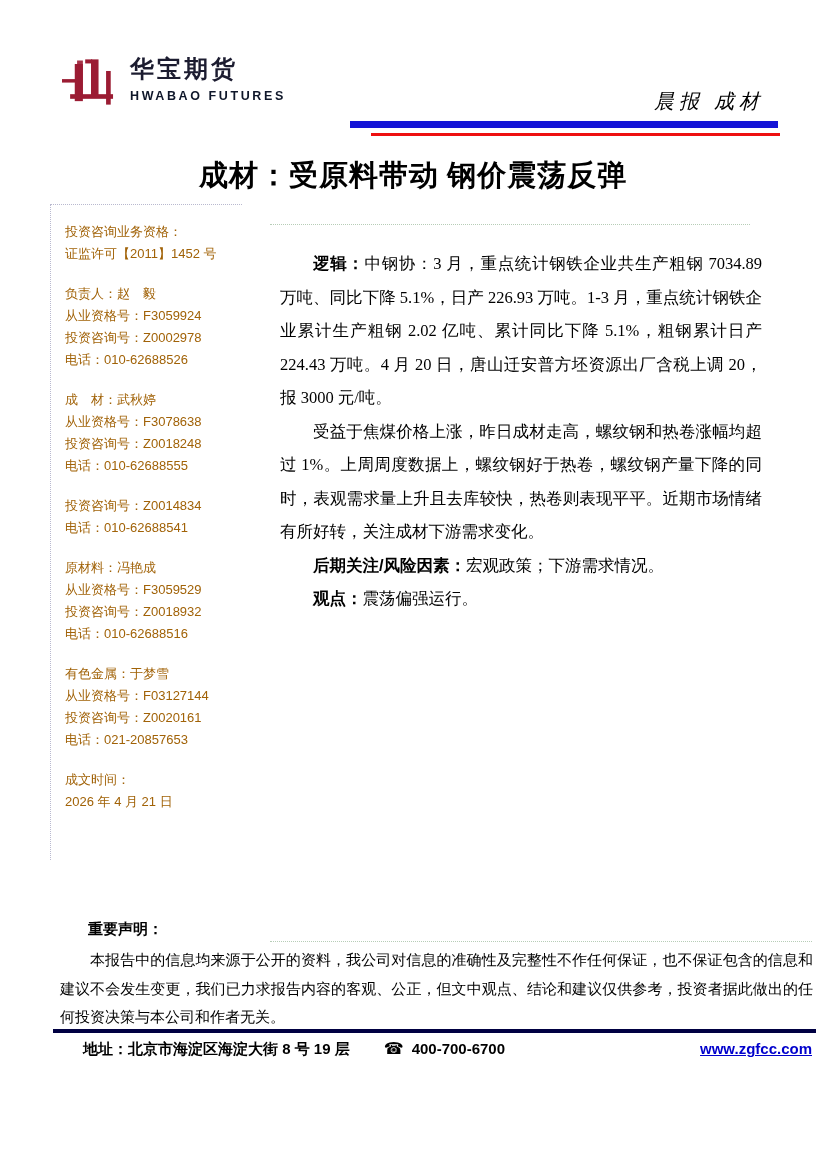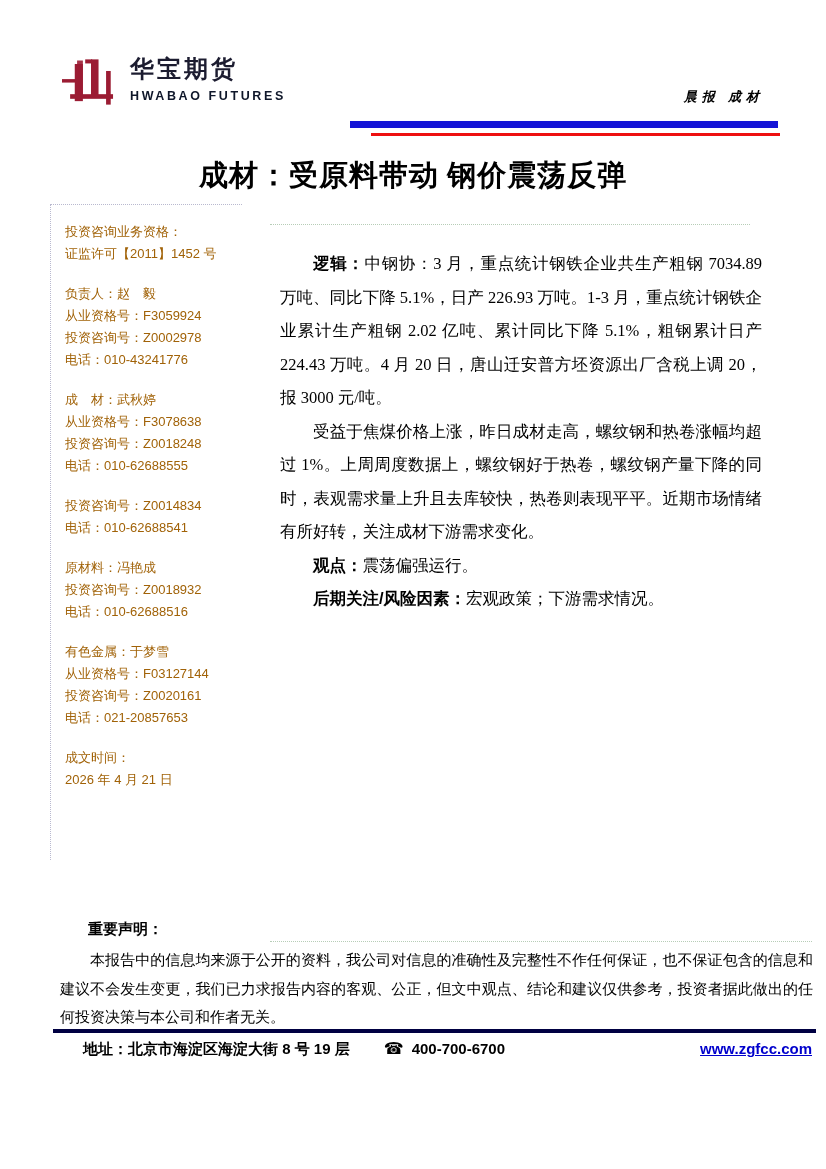--- a/index.html
+++ b/index.html
@@ -11,21 +11,21 @@
   }
   
   .brand { position:absolute; left:62px; top:46px; display:flex; align-items:flex-start; }
   .brand-mark { width:58px; height:72px; margin-right:10px; }
   .brand-text { padding-top:6px; }
   .brand-cn { font-family:"Liberation Sans","DejaVu Sans",sans-serif; font-weight:bold;
               font-size:24px; letter-spacing:3px; color:#1c1c30; line-height:34px; }
   .brand-en { font-family:"Liberation Sans","DejaVu Sans",sans-serif; font-weight:bold;
               font-size:12.5px; letter-spacing:2.6px; color:#0f172a; margin-top:3px; }
   .report-type { position:absolute; top:88px; right:62px;
-                 font-weight:bold; font-style:italic; font-size:13px; letter-spacing:5px; }
+                 font-weight:normal; font-style:italic; font-size:20px; letter-spacing:5px; }
   .rule-blue { position:absolute; left:350px; top:121px; width:428px; height:7px; }
   .rule-red  { position:absolute; left:371px; top:133px; width:409px; height:3px; }
   
   .report-title { position:absolute; left:0; top:156px; width:826px; text-align:center;
                   font-weight:bold; font-size:29px; letter-spacing:1px; }
   
   .sidebar { position:absolute; left:50px; top:204px; width:192px; height:656px;
              border-top:1px dotted #b9b9cf; border-left:1px dotted #b9b9cf;
              padding:16px 0 0 14px;
              font-family:Liberation Sans, sans-serif;
@@ -88,55 +88,56 @@
 
   <div class="sidebar">
     <div class="sb-block">
       <div>投资咨询业务资格：</div>
       <div>证监许可【2011】1452 号</div>
     </div>
     <div class="sb-block">
       <div>负责人：赵　毅</div>
       <div>从业资格号：F3059924</div>
       <div>投资咨询号：Z0002978</div>
-      <div>电话：010-43241776</div>
+      <div>电话：010-62688526</div>
     </div>
     <div class="sb-block">
       <div>成　材：武秋婷</div>
       <div>从业资格号：F3078638</div>
       <div>投资咨询号：Z0018248</div>
       <div>电话：010-62688555</div>
     </div>
     <div class="sb-block">
       <div>投资咨询号：Z0014834</div>
       <div>电话：010-62688541</div>
     </div>
     <div class="sb-block">
       <div>原材料：冯艳成</div>
+      <div>从业资格号：F3059529</div>
       <div>投资咨询号：Z0018932</div>
       <div>电话：010-62688516</div>
     </div>
     <div class="sb-block">
       <div>有色金属：于梦雪</div>
       <div>从业资格号：F03127144</div>
       <div>投资咨询号：Z0020161</div>
       <div>电话：021-20857653</div>
     </div>
     <div class="sb-block">
       <div>成文时间：</div>
       <div>2026 年 4 月 21 日</div>
     </div>
   </div>
 
   <div class="dotted-top"></div>
   <div class="report-body">
     <p><span class="lead">逻辑：</span><span>中钢协：3 月，重点统计钢铁企业共生产粗钢 7034.89 万吨、同比下降 5.1%，日产 226.93 万吨。1-3 月，重点统计钢铁企业累计生产粗钢 2.02 亿吨、累计同比下降 5.1%，粗钢累计日产 224.43 万吨。4 月 20 日，唐山迁安普方坯资源出厂含税上调 20，报 3000 元/吨。</span></p>
     <p><span>受益于焦煤价格上涨，昨日成材走高，螺纹钢和热卷涨幅均超过 1%。上周周度数据上，螺纹钢好于热卷，螺纹钢产量下降的同时，表观需求量上升且去库较快，热卷则表现平平。近期市场情绪有所好转，关注成材下游需求变化。</span></p>
+    <p><span class="lead">后期关注/风险因素：</span><span>宏观政策；下游需求情况。</span></p>
     <p><span class="lead">观点：</span><span>震荡偏强运行。</span></p>
-    <p><span class="lead">后期关注/风险因素：</span><span>宏观政策；下游需求情况。</span></p>
   </div>
 
   <div class="disc-title">重要声明：</div>
   <div class="disc-dotted"></div>
   <div class="disc-text">本报告中的信息均来源于公开的资料，我公司对信息的准确性及完整性不作任何保证，也不保证包含的信息和建议不会发生变更，我们已力求报告内容的客观、公正，但文中观点、结论和建议仅供参考，投资者据此做出的任何投资决策与本公司和作者无关。</div>
 
   <div class="footer-rule" style="background:#000042"></div>
   <div class="footer">
     <span class="footer-address">地址：北京市海淀区海淀大街 8 号 19 层</span>
     <span class="footer-phone-group">

